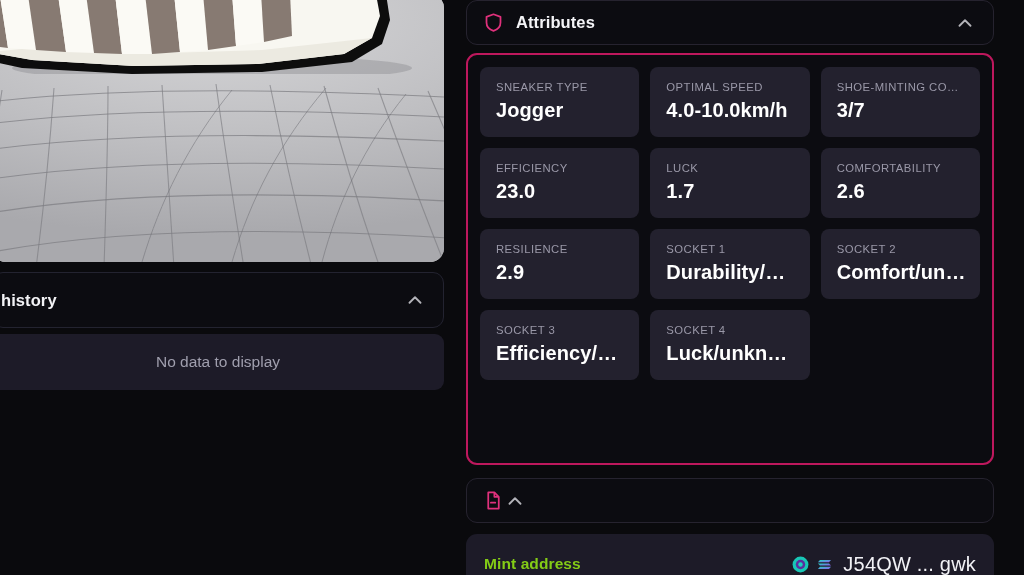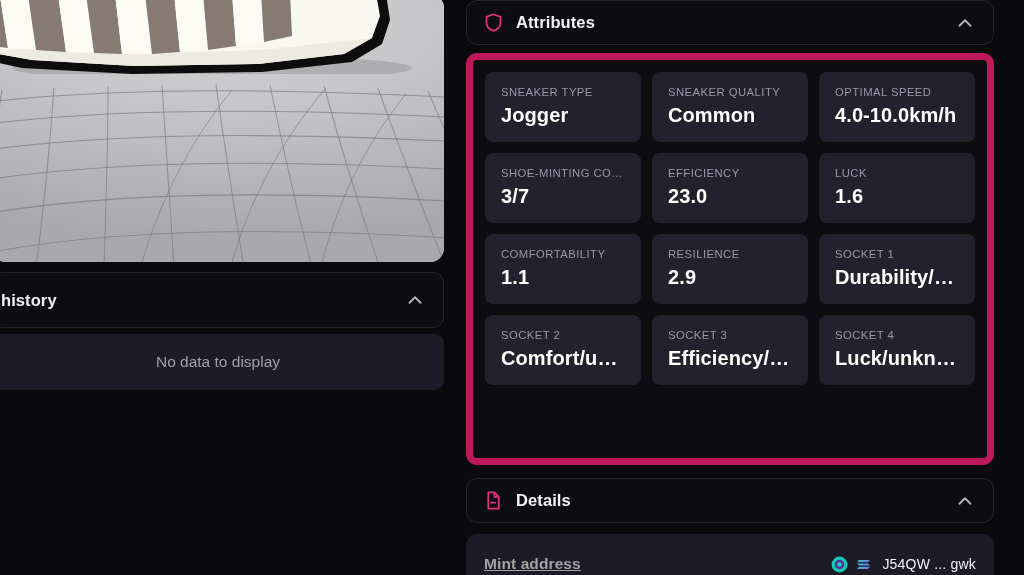--- a/index.html
+++ b/index.html
@@ -142,21 +142,21 @@
   #attributes-header { top: 0; }
 
   
   #attributes-body {
     position: absolute;
     left: 0;
     top: 53px;
     width: 528px;
     height: 412px;
     background: #0c0c11;
-    border: 7px solid #be185d;
+    border: 2px solid #be185d;
     border-radius: 11px;
     padding: 12px 12px;
   }
 
   #attr-grid {
     display: grid;
     grid-template-columns: repeat(3, 1fr);
     gap: 11px 11px;
   }
 
@@ -201,33 +201,32 @@
     border-radius: 11px 11px 0 0;
     padding: 0 18px 0 18px;
     display: flex;
     align-items: center;
     justify-content: space-between;
   }
 
   #mint-label {
     font-size: 15.5px;
     font-weight: bold;
-    color: #a3a3a3;
+    color: #84cc16;
     letter-spacing: .1px;
-    text-decoration: underline;
   }
 
   #mint-value-wrap {
     display: flex;
     align-items: center;
     gap: 6px;
   }
 
   #mint-value {
-    font-size: 14px;
+    font-size: 20px;
     color: #f2f2f6;
     letter-spacing: .2px;
     margin-left: 2px;
   }
 
   .mint-icon { width: 19px; height: 19px; display: block; flex: 0 0 auto; }
 </style>
 </head>
 <body>
 
@@ -347,42 +346,38 @@
       </svg>
     </div>
 
     <div id="attributes-body">
       <div id="attr-grid">
           <div class="attr-card">
             <div class="attr-label">SNEAKER TYPE</div>
             <div class="attr-value">Jogger</div>
           </div>
           <div class="attr-card">
-            <div class="attr-label">SNEAKER QUALITY</div>
-            <div class="attr-value">Common</div>
-          </div>
-          <div class="attr-card">
             <div class="attr-label">OPTIMAL SPEED</div>
             <div class="attr-value">4.0-10.0km/h</div>
           </div>
           <div class="attr-card">
             <div class="attr-label">SHOE-MINTING COUNT</div>
             <div class="attr-value">3/7</div>
           </div>
           <div class="attr-card">
             <div class="attr-label">EFFICIENCY</div>
             <div class="attr-value">23.0</div>
           </div>
           <div class="attr-card">
             <div class="attr-label">LUCK</div>
-            <div class="attr-value">1.6</div>
+            <div class="attr-value">1.7</div>
           </div>
           <div class="attr-card">
             <div class="attr-label">COMFORTABILITY</div>
-            <div class="attr-value">1.1</div>
+            <div class="attr-value">2.6</div>
           </div>
           <div class="attr-card">
             <div class="attr-label">RESILIENCE</div>
             <div class="attr-value">2.9</div>
           </div>
           <div class="attr-card">
             <div class="attr-label">SOCKET 1</div>
             <div class="attr-value">Durability/unknown/...</div>
           </div>
           <div class="attr-card">
@@ -399,21 +394,20 @@
           </div>
         </div>
     </div>
 
     <div class="section-header" id="details-header">
       <svg class="sh-icon" viewBox="0 0 24 24">
         <path d="M6 2.8 h7 l5 5 v13.4 h-12 Z" fill="none" stroke="#e0317c" stroke-width="2" stroke-linejoin="round"></path>
         <path d="M13 2.8 v5 h5" fill="none" stroke="#e0317c" stroke-width="2" stroke-linejoin="round"></path>
         <path d="M9 14.5 h5" fill="none" stroke="#e0317c" stroke-width="2" stroke-linecap="round"></path>
       </svg>
-      <div class="sh-title">Details</div>
       <svg class="chev" viewBox="0 0 24 24">
         <path d="M6 15 L12 9 L18 15" fill="none" stroke="#d8d8de" stroke-width="2" stroke-linecap="round" stroke-linejoin="round"></path>
       </svg>
     </div>
 
     <div id="details-body">
       <span id="mint-label">Mint address</span>
       <span id="mint-value-wrap">
         <svg class="mint-icon" viewBox="0 0 24 24">
           <circle cx="12" cy="12" r="10" fill="#18c7b6"></circle>

